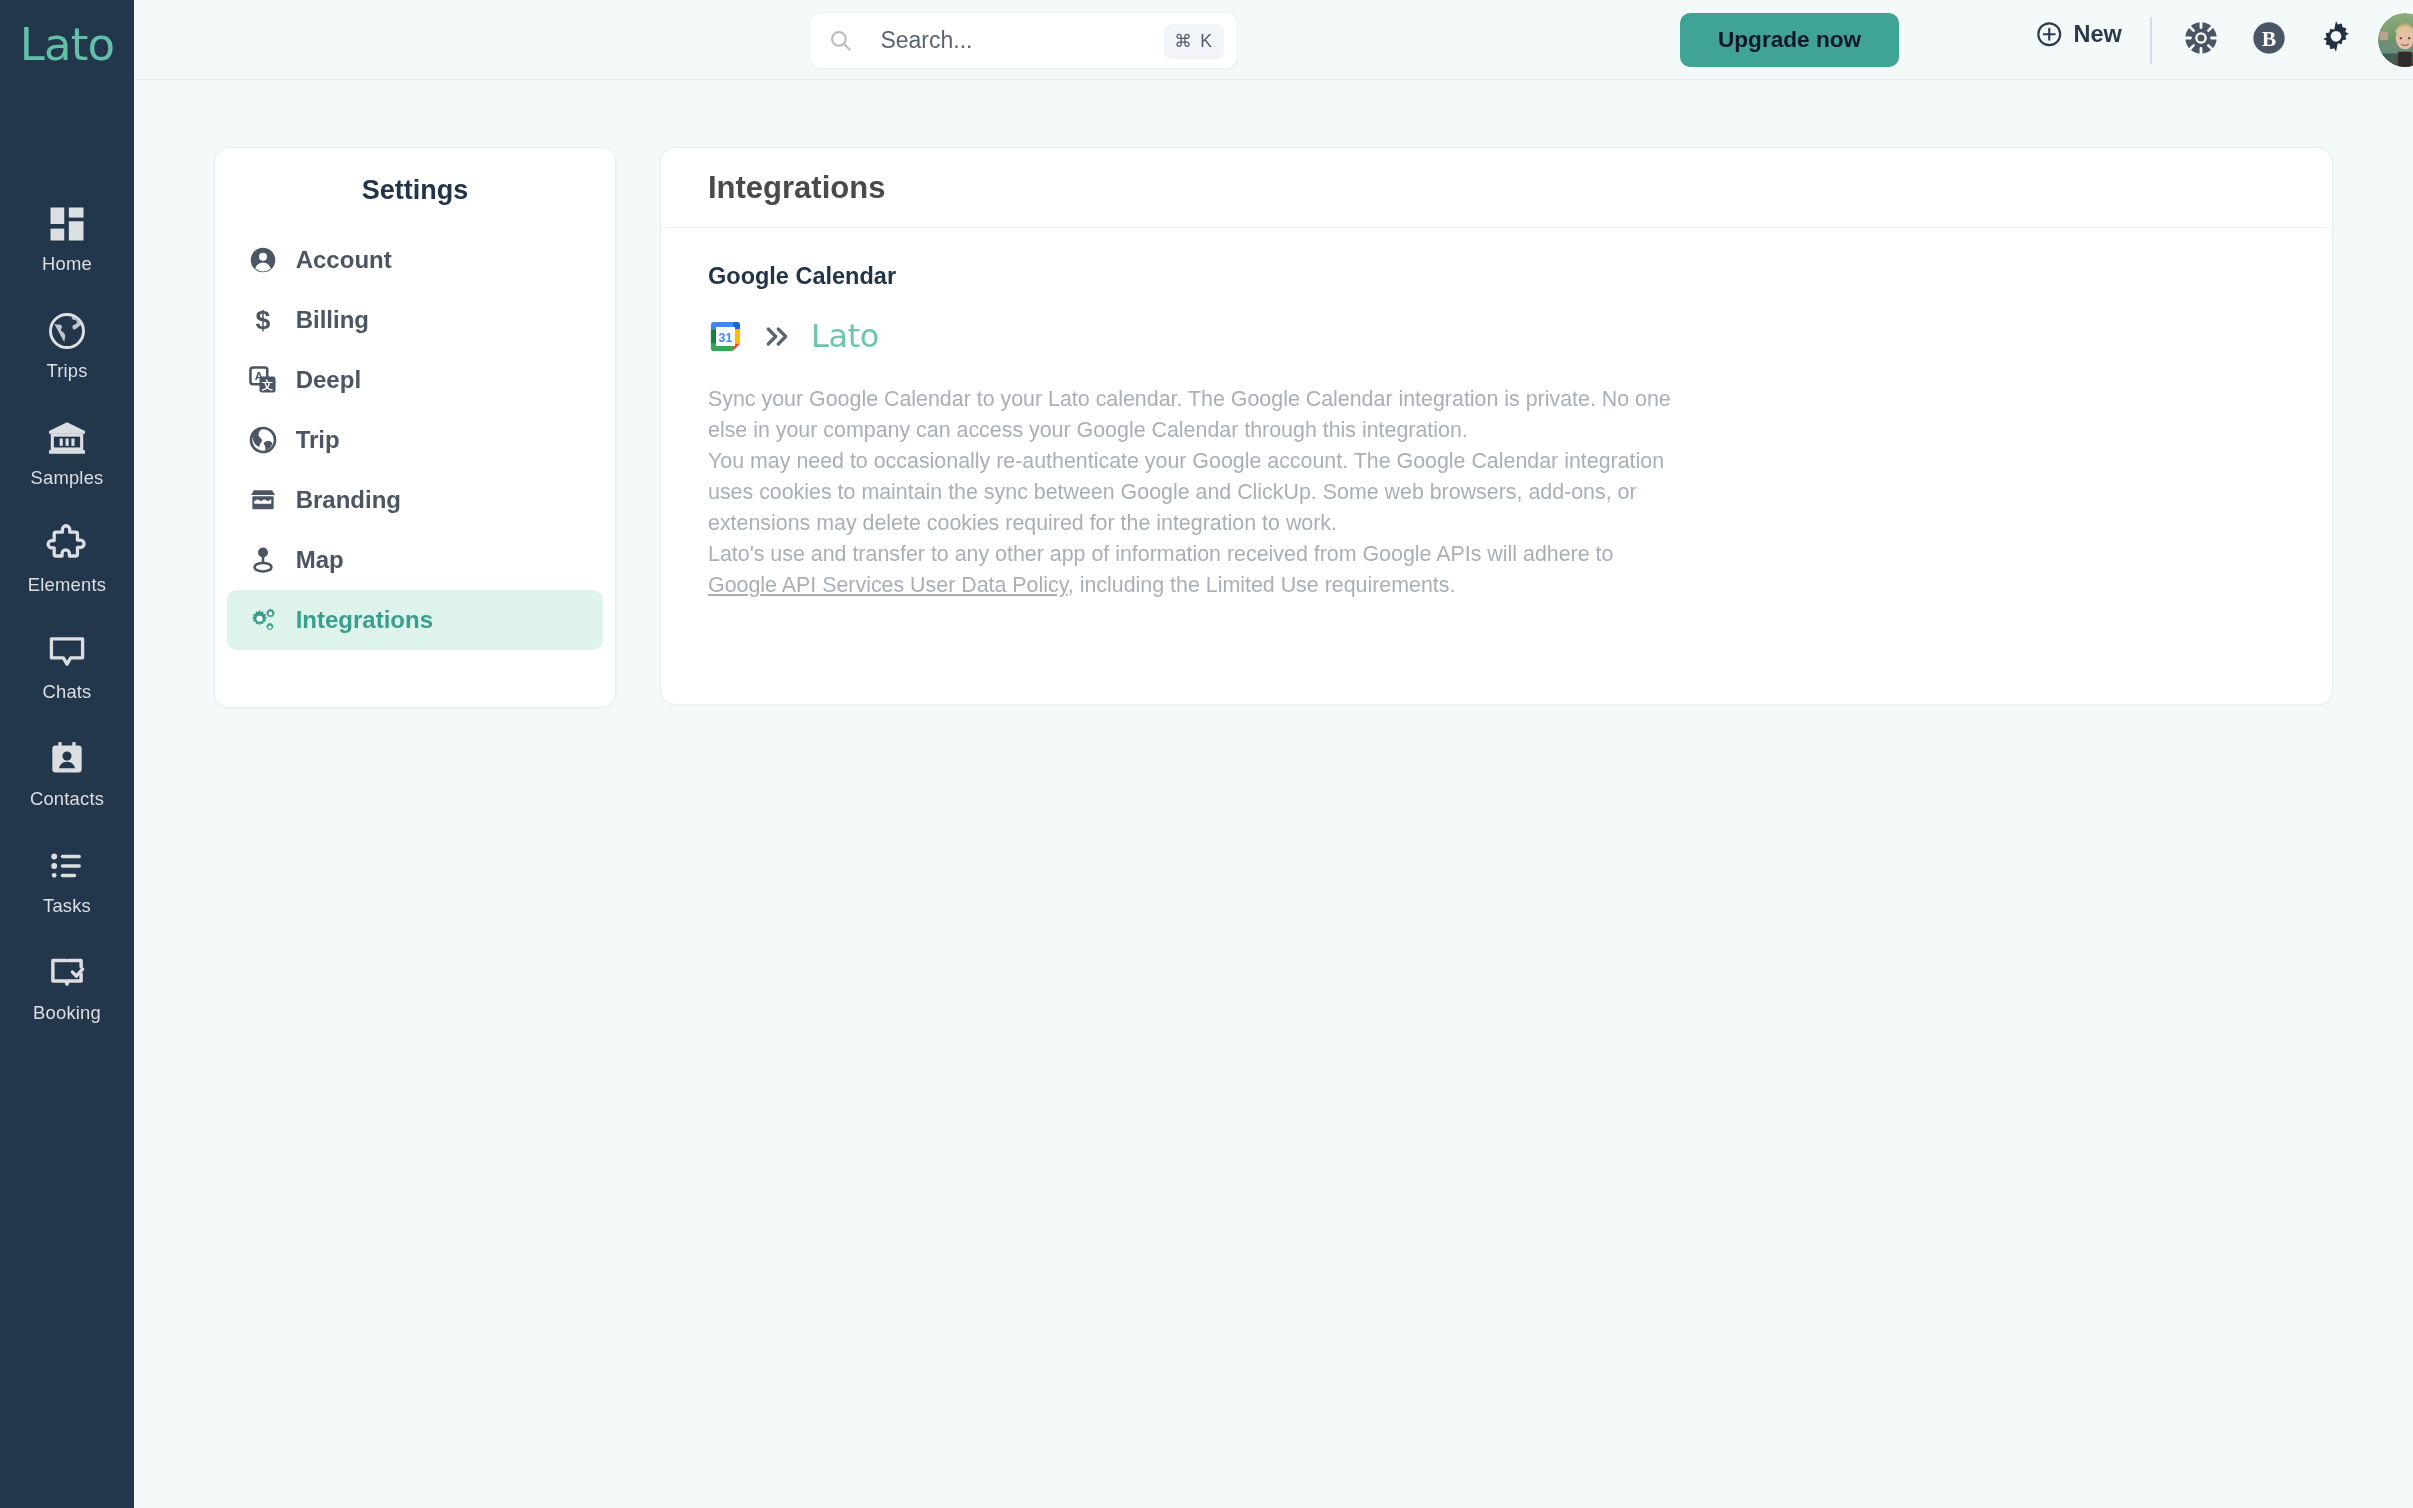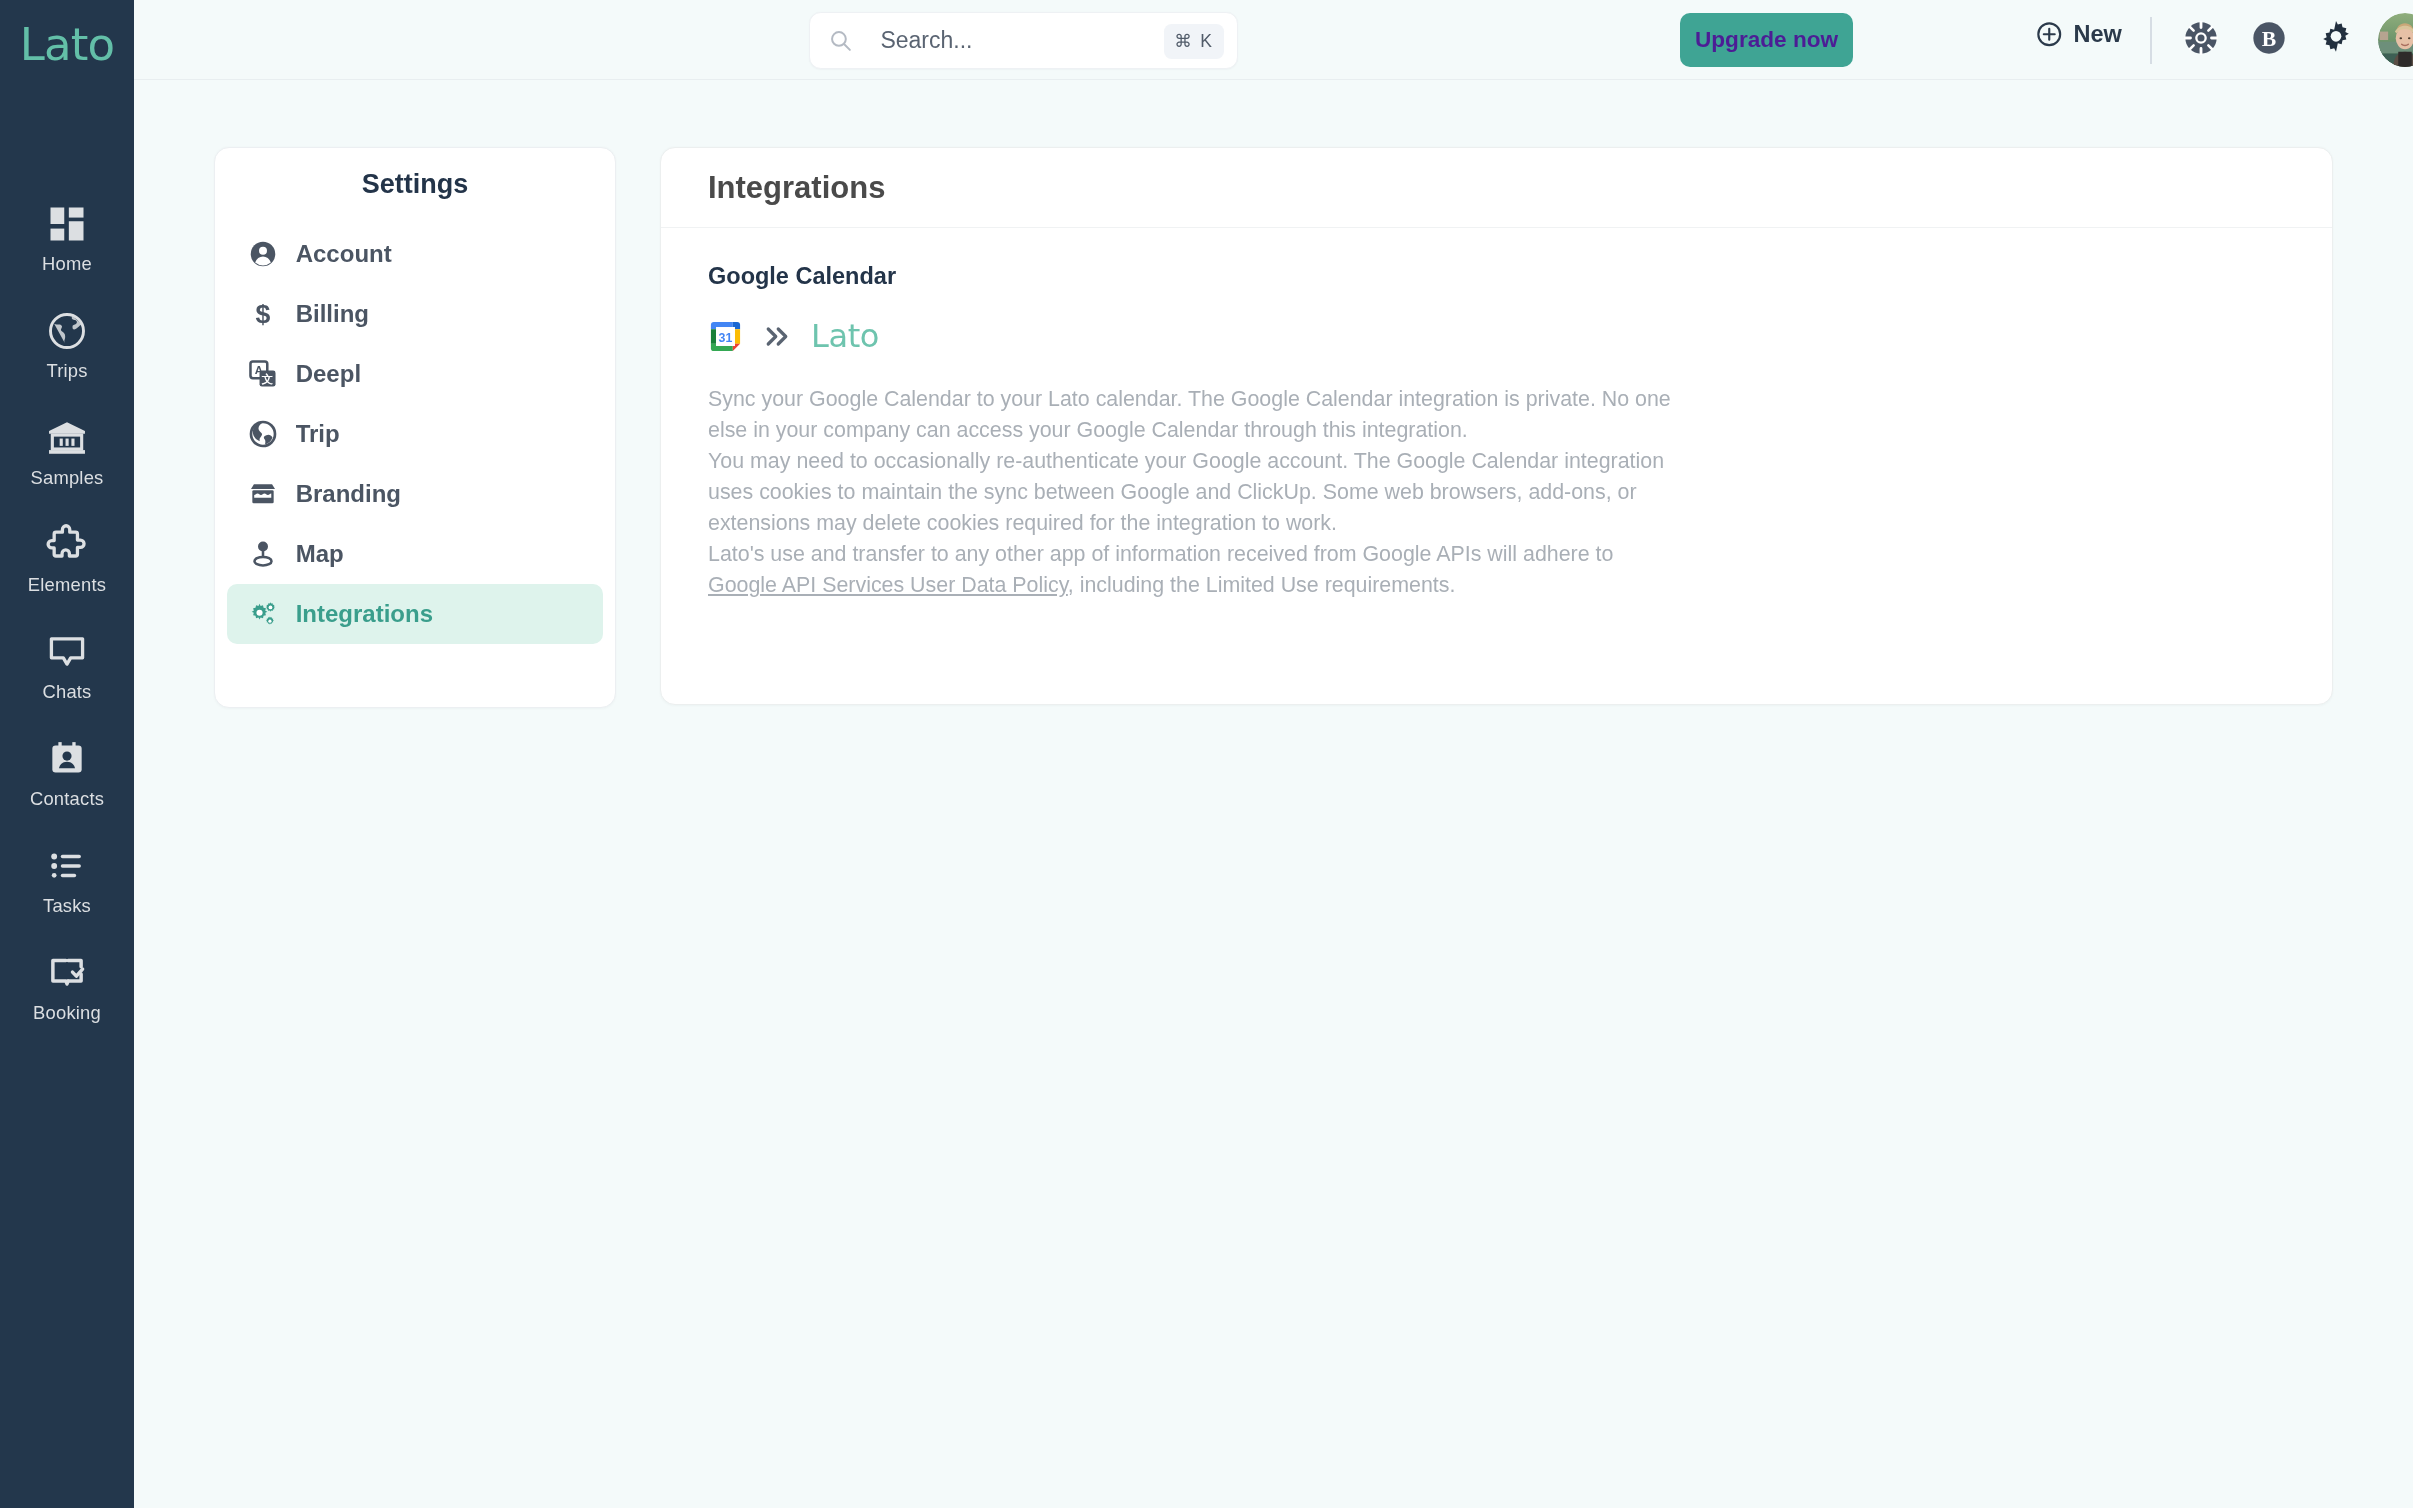--- a/index.html
+++ b/index.html
@@ -60,22 +60,22 @@
   }
   #kbd {
     position: absolute; right: 13.4px; top: 11px;
     height: 35px; min-width: 55px; padding: 0 10px;
     background: #f1f4f8; border-radius: 7.5px;
     display: flex; align-items: center; justify-content: center;
     font-size: 17.6px; color: #515b69; letter-spacing: 1.7px;
   }
   #upgrade {
     position: absolute; left: 1546px; top: 13.4px;
-    height: 54px; padding: 0 15px;
-    background: #3fa494; color: #4c1d95;
+    height: 54px; padding: 0 38px;
+    background: #3fa494; color: #0f172a;
     border: none; border-radius: 10px;
     font-size: 22.6px; font-weight: 700;
     font-family: "Liberation Sans", sans-serif;
     cursor: pointer;
     display: flex; align-items: center;
   }
   #newbtn {
     position: absolute; left: 1901px; top: 20px;
     display: flex; align-items: center; gap: 10px; cursor: pointer;
   }
@@ -100,21 +100,21 @@
 
   
   #settings-card {
     position: absolute; left: 214px; top: 147px;
     width: 402px; height: 561px;
     background: #fff; border: 1.7px solid #eceff2;
     border-radius: 15px;
     box-shadow: 0 0.8px 2.5px rgba(25,45,65,.035);
   }
   #settings-title {
-    margin-top: 21px; text-align: center;
+    margin-top: 27px; text-align: center;
     font-size: 27px; font-weight: 700; color: #233449;
   }
   #settings-list { margin-top: 23.5px; padding: 0 11.7px; }
   .set-item {
     height: 60px; display: flex; align-items: center;
     padding-left: 20px; border-radius: 10px; cursor: pointer;
   }
   .set-item .sicn { width: 32px; height: 32px; display: block; flex: 0 0 32px; }
   .set-item .slbl {
     margin-left: 17px; font-size: 24px; font-weight: 700; color: #4b5563;

